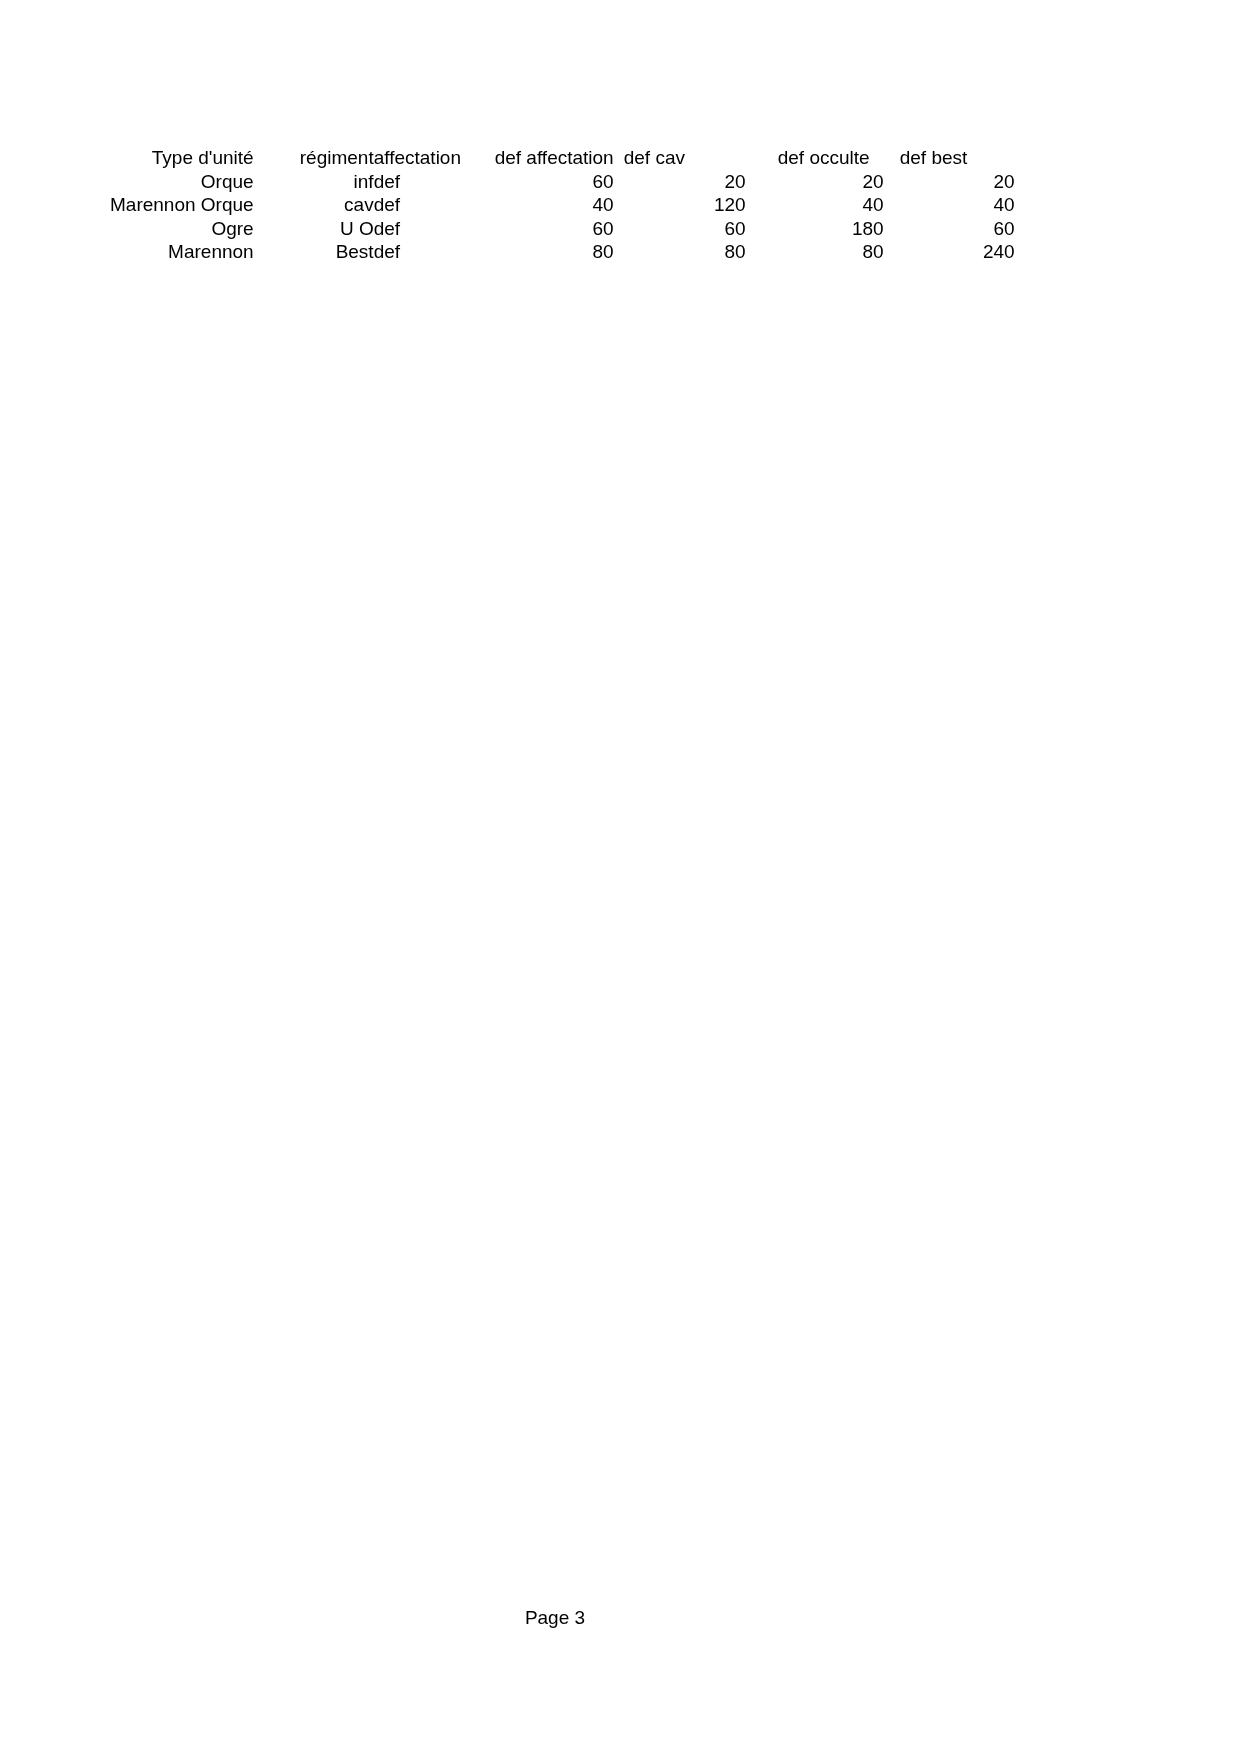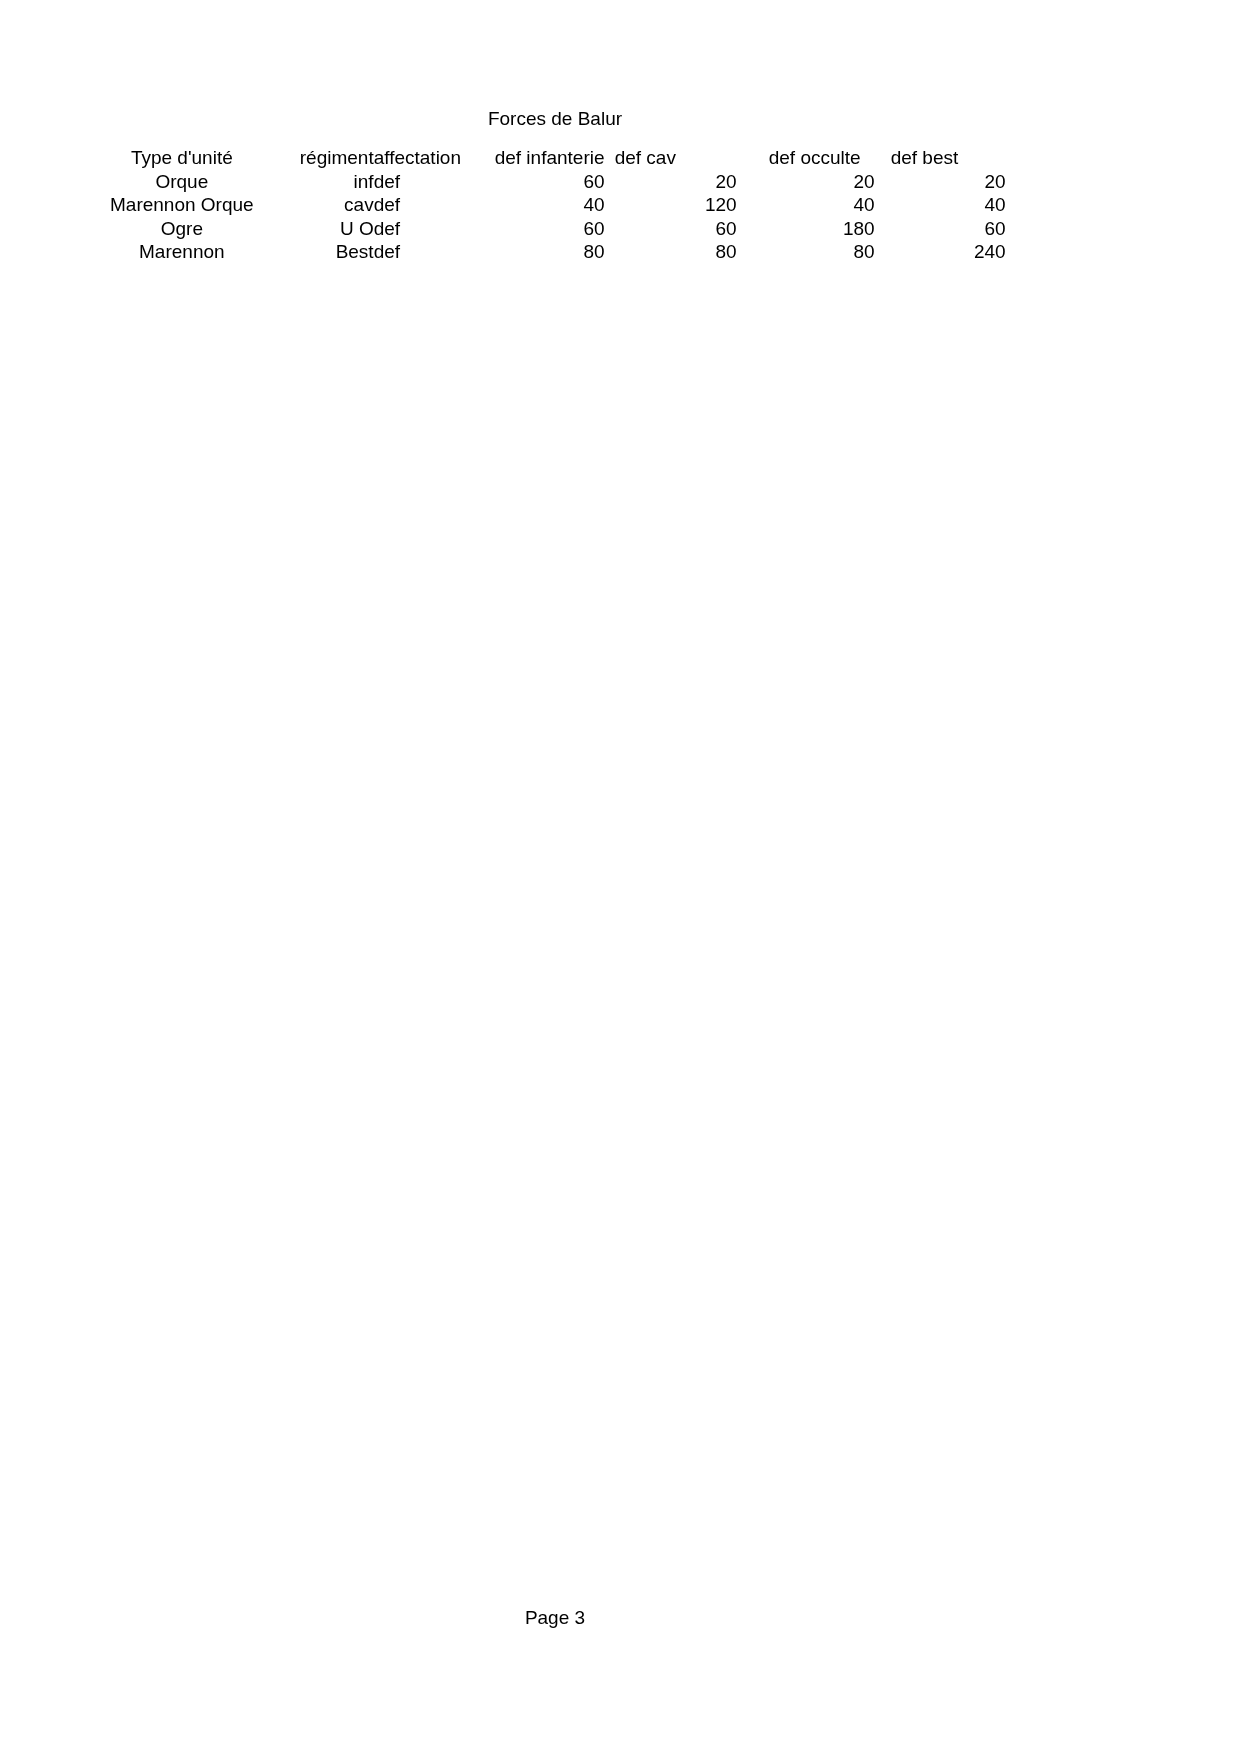--- a/index.html
+++ b/index.html
@@ -50,21 +50,21 @@
     margin: 0;
     border: 0;
     font-weight: normal;
     font-size: 19px;
     line-height: 23.5px;
     white-space: pre;
     vertical-align: baseline;
   }
 
   
-  .c-type   { width: 117px; text-align: center;  }
+  .c-type   { width: 117px; text-align: right;  }
   .c-reg    { width: 120px; text-align: right;  }
   .c-aff    { width: 121px; text-align: left;  }
   .c-inf    { width: 110px; text-align: right; }
   .c-cav    { width: 122px; text-align: right; }
   .c-occ    { width: 120px; text-align: right; }
   .c-best   { width: 115px; text-align: right; }
 
   
   thead .c-inf  { text-align: left;  padding-left: 0px; }
   thead .c-cav  { text-align: left;  padding-left: 10px; }
@@ -81,29 +81,28 @@
     font-size: 19px;
     line-height: 23px;
     white-space: pre;
   }
 </style>
 </head>
 <body>
 
 <div class="page">
 
-  <div class="doc-title">Forces de Balur</div>
 
   <table class="sheet-table">
     <thead>
       <tr>
         <th class="c-type">Type d'unité</th>
         <th class="c-reg">régiment</th>
         <th class="c-aff">affectation</th>
-        <th class="c-inf">def infanterie</th>
+        <th class="c-inf">def affectation</th>
         <th class="c-cav">def cav</th>
         <th class="c-occ">def occulte</th>
         <th class="c-best">def best</th>
       </tr>
     </thead>
     <tbody>
       <tr>
         <td class="c-type">Orque</td>
         <td class="c-reg">inf</td>
         <td class="c-aff">def</td>

